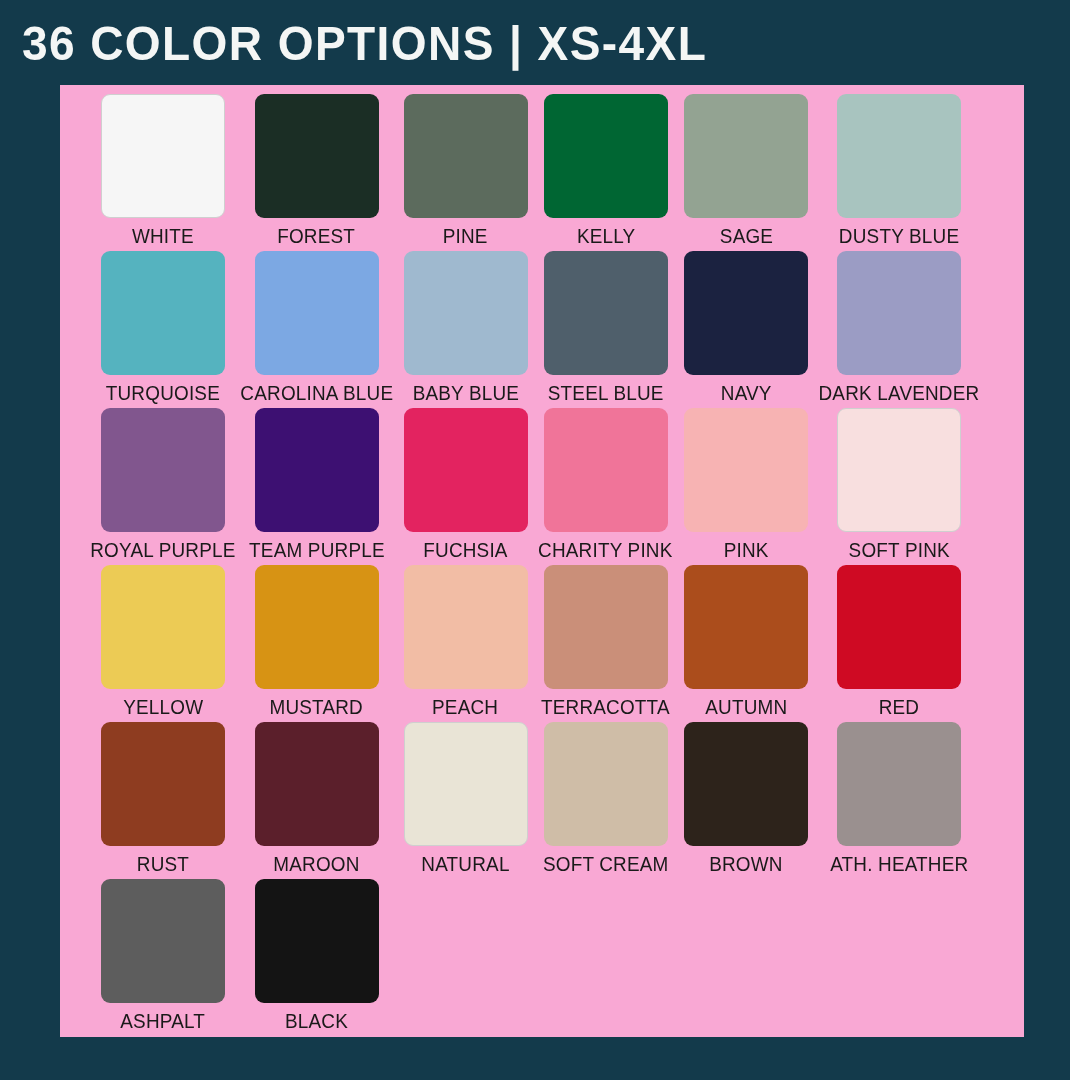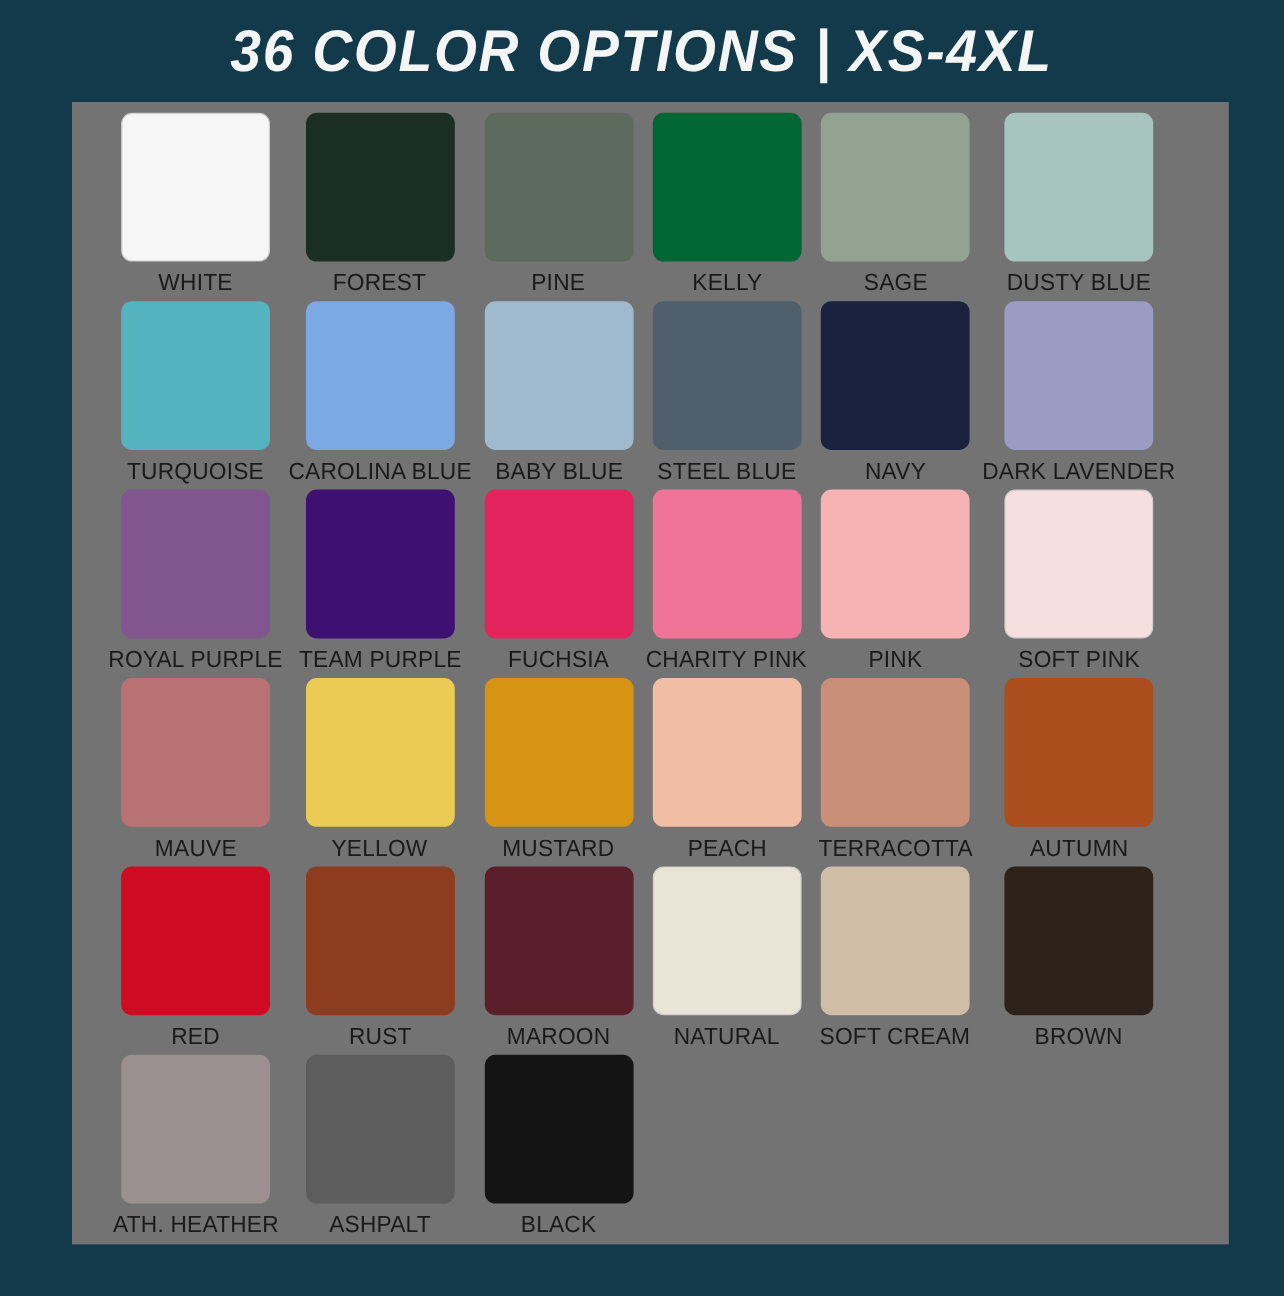--- a/index.html
+++ b/index.html
@@ -23,41 +23,40 @@
   }
   
   .header {
     position: absolute;
     left: 0;
     top: 0;
     width: 1070px;
     height: 85px;
     display: flex;
     align-items: center;
-    justify-content: center;
-    font-style: italic;
+    justify-content: flex-start;
   }
   .header-title {
     font-family: "Liberation Sans", sans-serif;
     font-size: 49px;
     font-weight: bold;
     letter-spacing: 1.5px;
     color: #f4f6f5;
     text-transform: uppercase;
     white-space: nowrap;
     transform: scaleX(0.94);
   }
   
   .card {
     position: absolute;
     left: 60px;
     top: 85px;
     width: 964px;
     height: 952px;
-    background: #737373;
+    background: #f9a8d4;
     box-sizing: border-box;
     padding: 0;
   }
   .grid {
     position: absolute;
     left: 28px;
     top: 5px;
     width: 894px;
     height: 942px;
     display: grid;
@@ -172,24 +171,20 @@
         </div>
         <div class="cell">
           <div class="swatch" style="background: rgb(247, 179, 179);"></div>
           <div class="cell-label">PINK</div>
         </div>
         <div class="cell">
           <div class="swatch outlined" style="background: rgb(248, 223, 223);"></div>
           <div class="cell-label">SOFT PINK</div>
         </div>
         <div class="cell">
-          <div class="swatch" style="background: rgb(185, 114, 116);"></div>
-          <div class="cell-label">MAUVE</div>
-        </div>
-        <div class="cell">
           <div class="swatch" style="background: rgb(236, 203, 85);"></div>
           <div class="cell-label">YELLOW</div>
         </div>
         <div class="cell">
           <div class="swatch" style="background: rgb(215, 147, 20);"></div>
           <div class="cell-label">MUSTARD</div>
         </div>
         <div class="cell">
           <div class="swatch" style="background: rgb(242, 189, 165);"></div>
           <div class="cell-label">PEACH</div>

